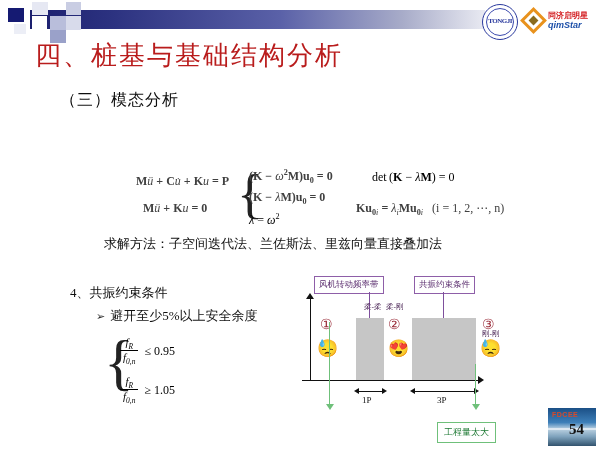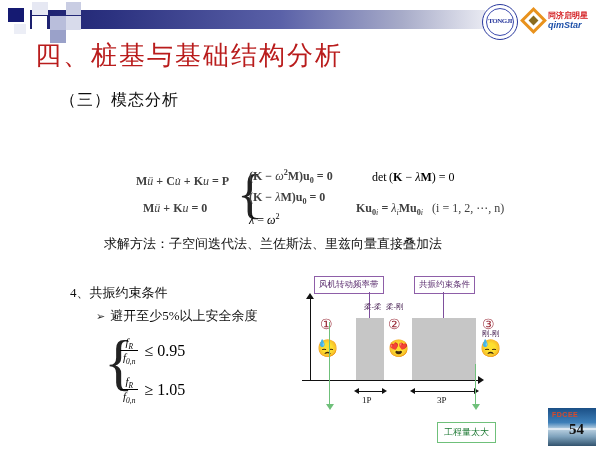--- a/index.html
+++ b/index.html
@@ -76,21 +76,21 @@
   
   .frac-block{position:absolute;left:104px;top:334px;width:130px;height:78px;}
   .frac-brace{position:absolute;left:0px;top:-4px;font-size:62px;color:#222;line-height:64px;
     font-family:"Liberation Serif",serif;font-weight:300;}
   .frow{position:absolute;left:16px;display:flex;align-items:center;}
   .frow.r1{top:2px;}
   .frow.r2{top:41px;}
   .frac{display:inline-block;text-align:center;font-size:11px;font-style:italic;}
   .frac .num{padding:0 3px;}
   .frac .den{padding:0 3px;border-top:1px solid #000;}
-  .rel{margin-left:6px;font-size:16px;font-style:normal;}
+  .rel{margin-left:6px;font-size:12px;font-style:normal;}
 
   
   .diagram{position:absolute;left:292px;top:276px;width:300px;height:145px;}
   .lbl-box{position:absolute;border:1px solid #8e5ea8;background:#fff;
     font-size:8.5px;color:#5a2d6e;text-align:center;padding:2px 4px;white-space:nowrap;
     font-family:"Liberation Sans",sans-serif;}
   .lb1{left:22px;top:0px;}
   .lb2{left:122px;top:0px;}
   .arrow-v{position:absolute;width:1.4px;background:#7e4f9c;}
   .arrow-head{position:absolute;width:0;height:0;border-left:4px solid transparent;

